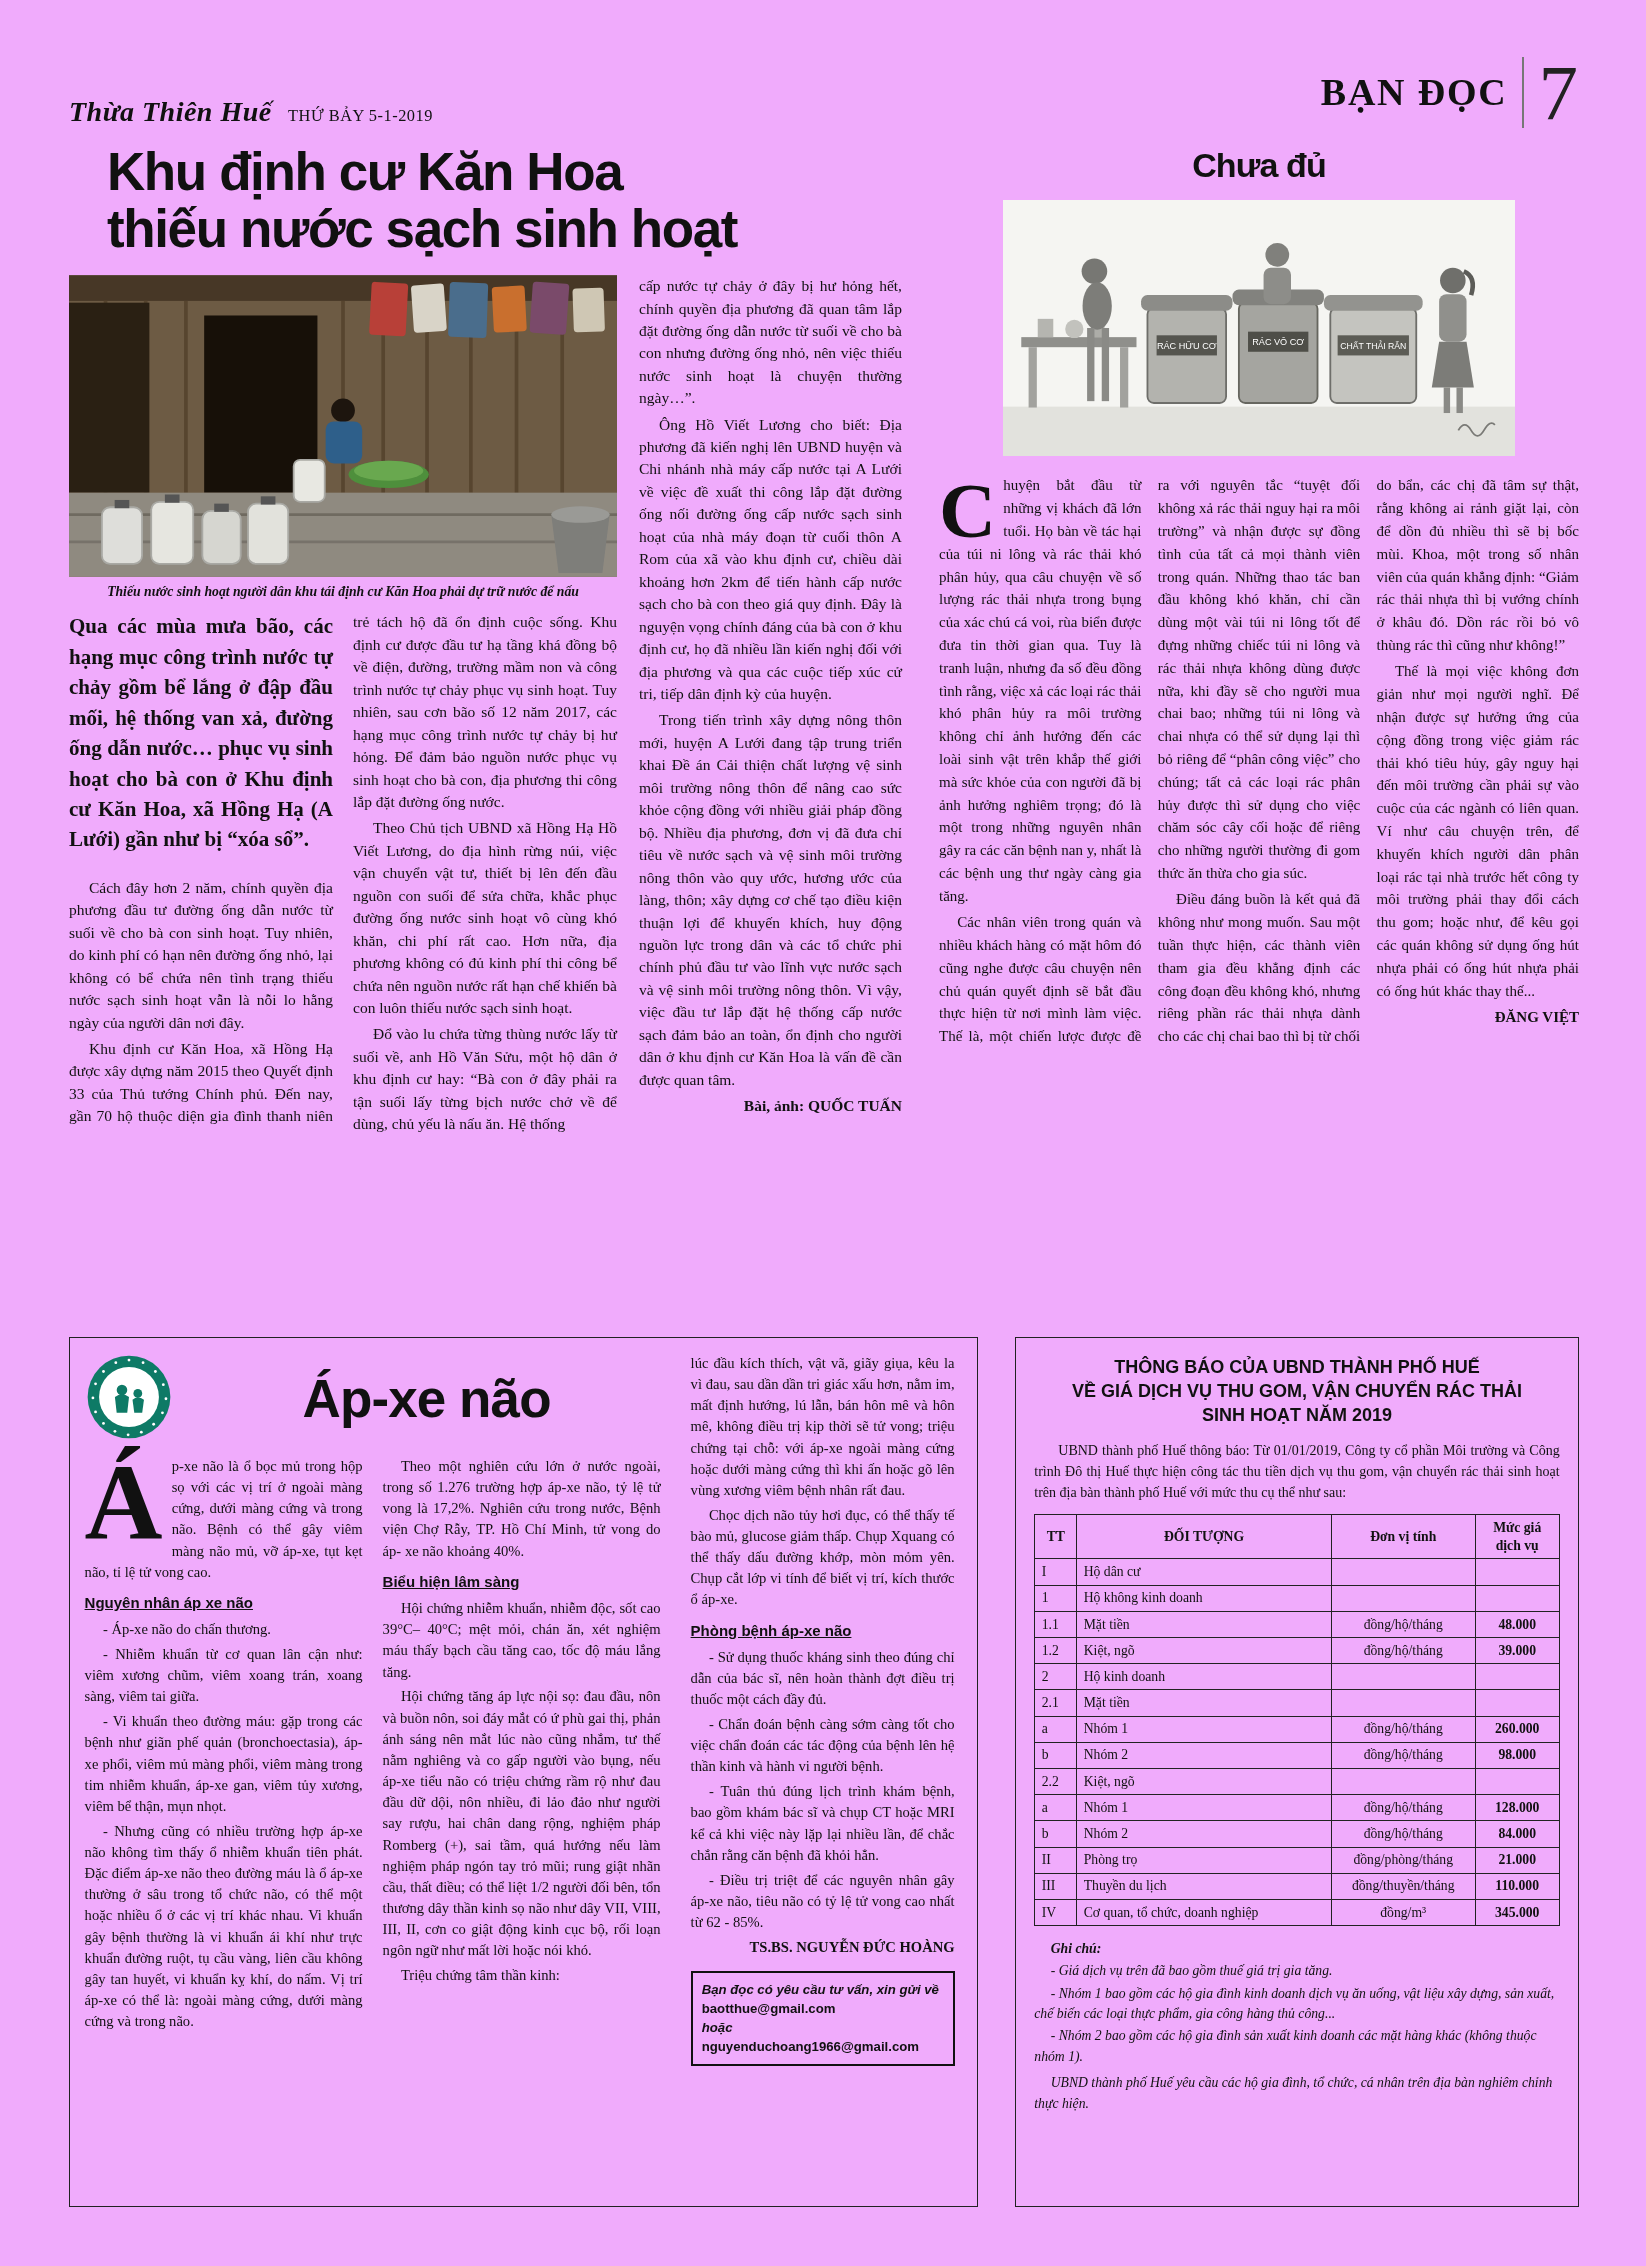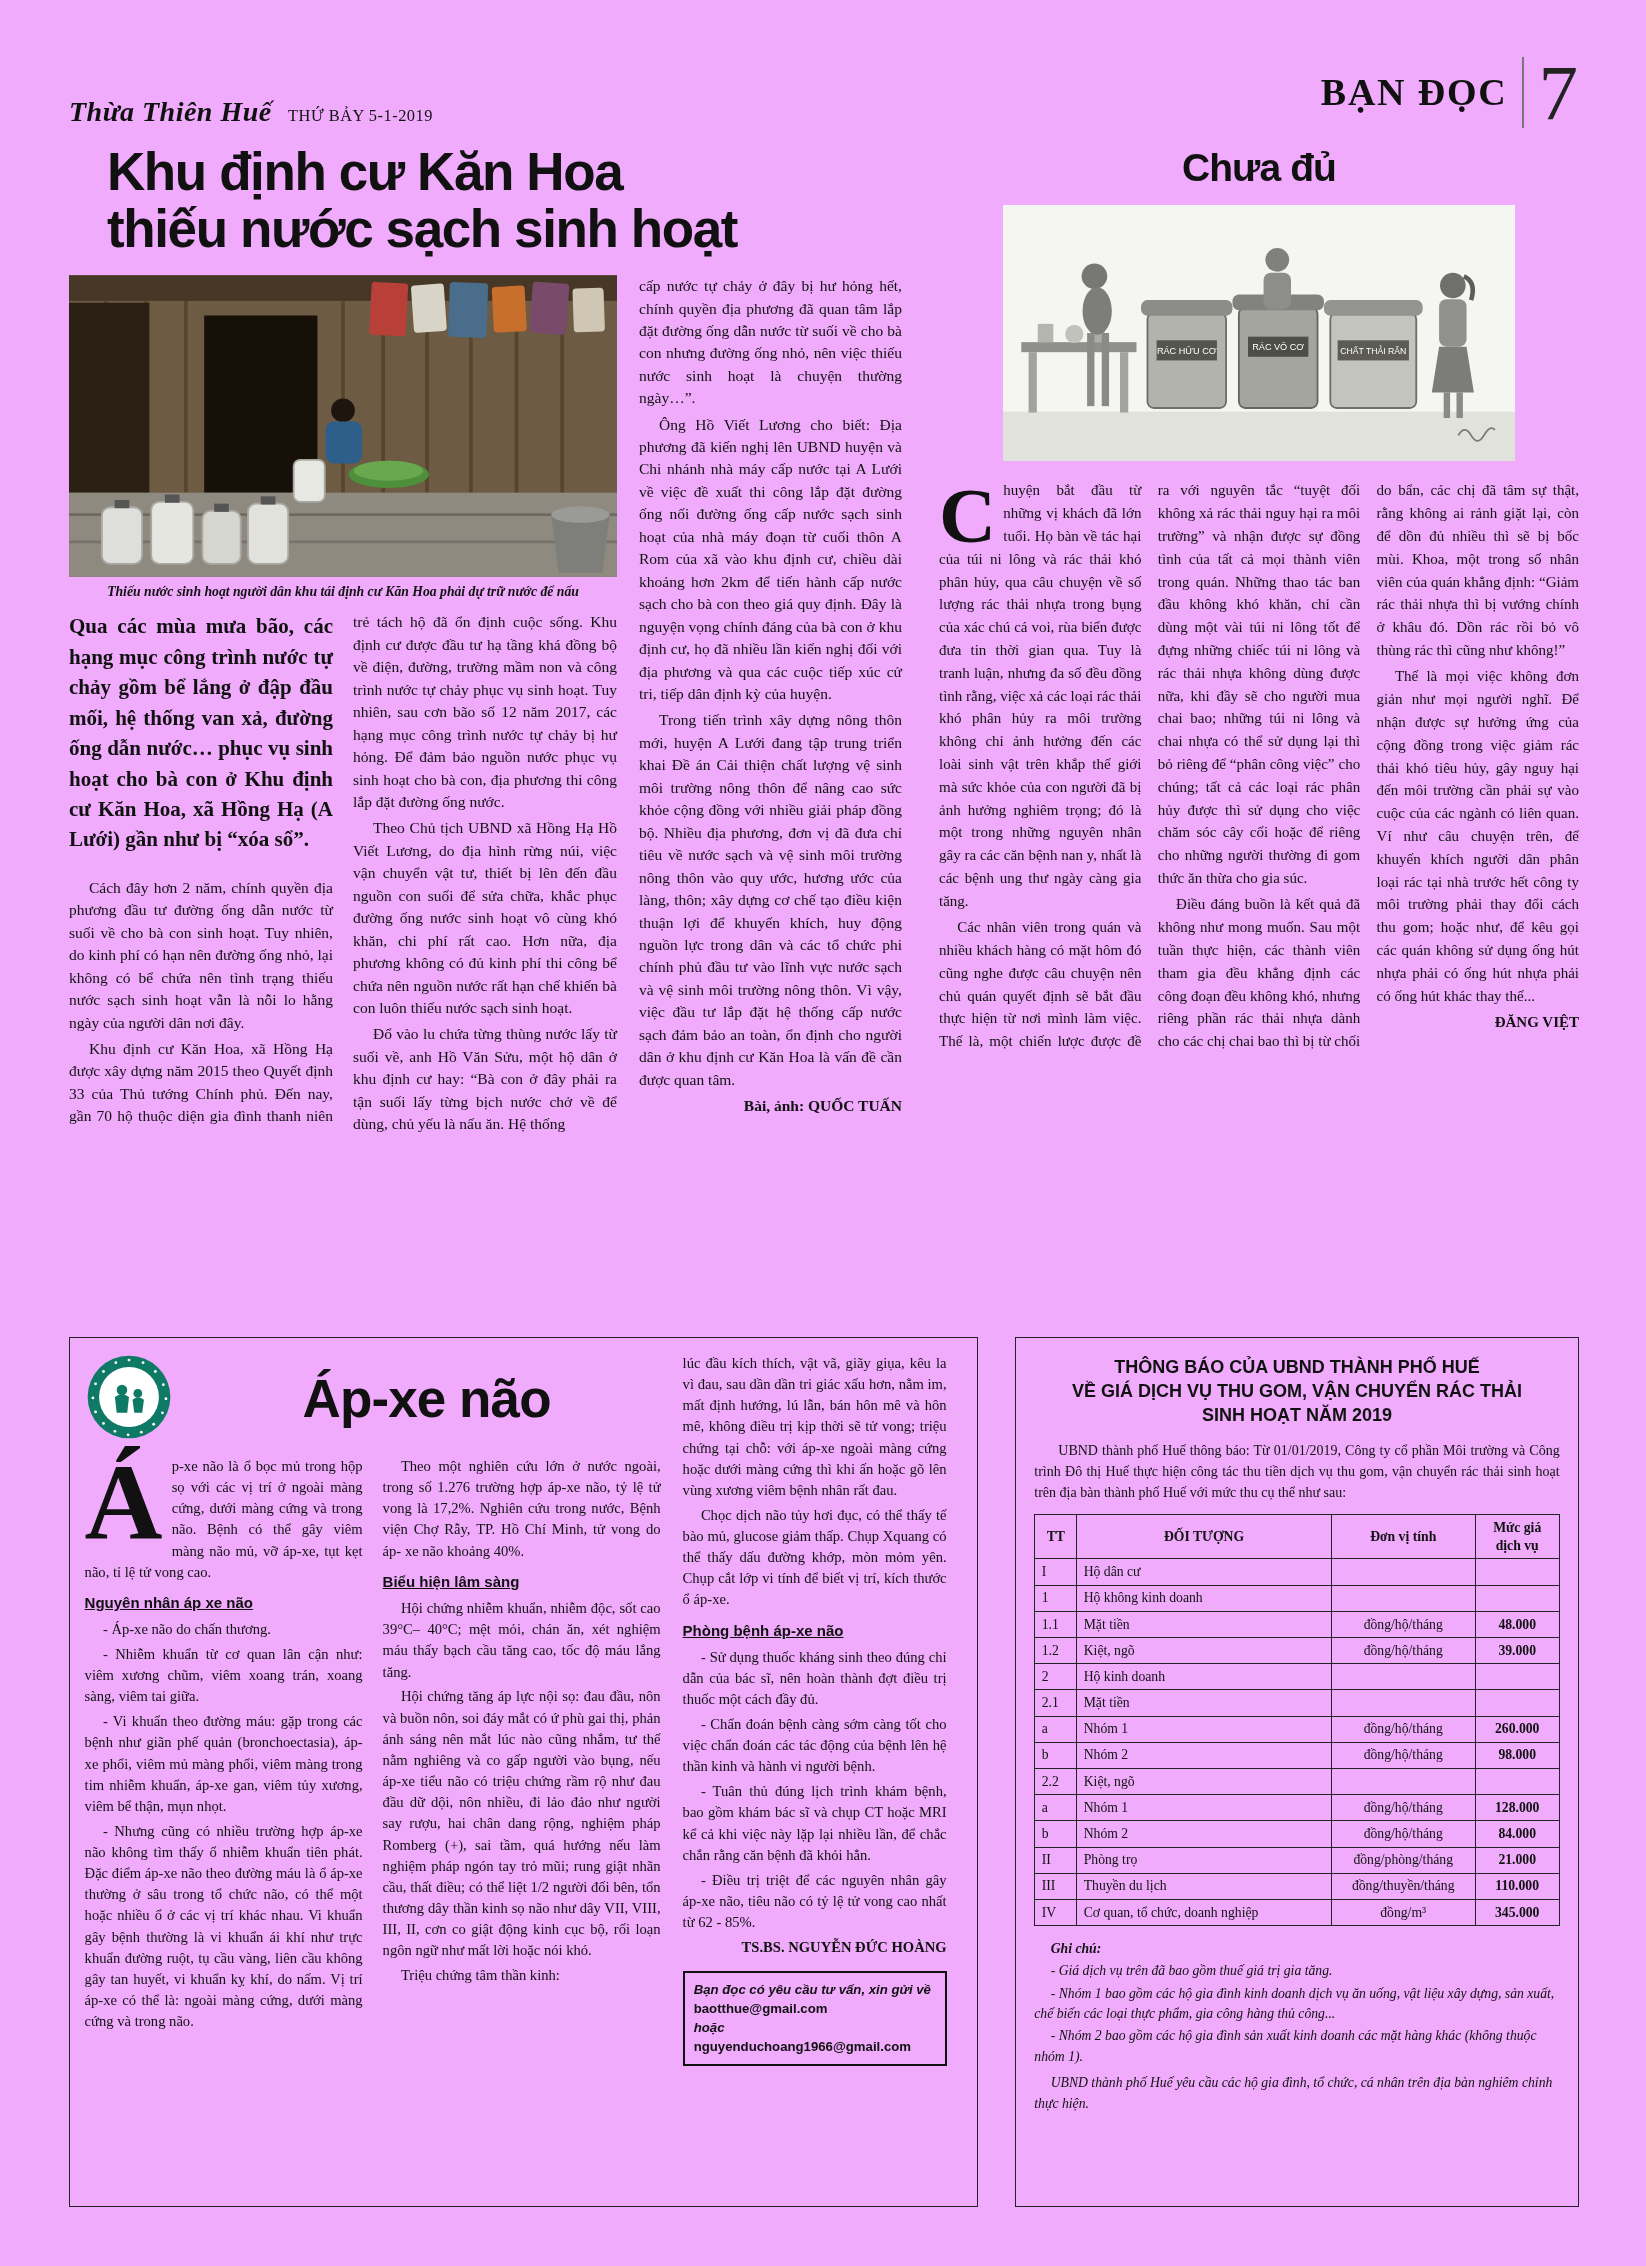--- a/index.html
+++ b/index.html
@@ -32,35 +32,35 @@
   .photo-figure svg { display:block; }
   .photo-caption { font-size:13.7px; font-style:italic; font-weight:bold; text-align:center; margin-top:5.5px; line-height:1.3; }
   .twocol { column-count:2; column-gap:20px; font-size:15.5px; line-height:1.45; text-align:justify; margin-top:9.1px; }
   .twocol p, .art-right p { margin:0 0 3.7px 0; text-indent:20px; }
   p.lead { font-weight:bold; text-indent:0; font-size:21px; margin-bottom:22px; }
   p.cont { text-indent:0; }
   .byline { text-align:right; margin-top:9.1px; text-indent:0 !important; }
   .byline-label { font-weight:bold;text-align:center; }
   .byline-name { font-weight:bold; }
   
-  .opinion-title { font-family:"Liberation Sans", sans-serif; font-weight:bold; font-size:39px; text-align:center; margin:1.8px 0 14.6px 0; letter-spacing:-0.9px; }
+  .opinion-title { font-family:"Liberation Sans", sans-serif; font-weight:bold; font-size:34px; text-align:center; margin:1.8px 0 14.6px 0; letter-spacing:-0.9px; }
   .cartoon-wrap { width:512px; margin:0 auto 14.6px auto; }
   .opinion-cols { column-count:3; column-gap:16.4px; font-size:15px; line-height:1.52; text-align:justify; }
   .opinion-cols p { margin:0 0 3.7px 0; text-indent:18.3px; }
   .opinion-cols p.has-dropcap { text-indent:0; }
   .dropcap-op {
     float:left; font-size:79px; line-height:0.78; font-weight:bold;
     padding:5.5px 7.3px 0 0; font-family:"Liberation Serif", serif;
   }
   .opinion-byline { text-align:right; font-weight:bold; margin-top:11px; text-indent:0 !important; }
   
   .bottom-section { display:grid; grid-template-columns:909px 564px; column-gap:37px; margin-top:31px; }
   .health-box { border:1.4px solid #222; padding:14.6px; min-height:870px; display:flex; gap:22px; }
   .health-left { width:576px; }
-  .health-right { width:264px; font-size:14.6px; line-height:1.45; text-align:justify; }
+  .health-right { width:264px; font-size:14.6px; line-height:1.45; text-align:justify;margin-left:8px; }
   .health-right p { margin:0 0 3.7px 0; text-indent:18.3px; }
   .health-title-row { display:flex; align-items:center; gap:20px; margin-bottom:11px; }
   .health-logo { flex:0 0 auto; }
   .health-title { font-family:"Liberation Sans", sans-serif; font-weight:bold; font-size:53px; margin:0 auto; letter-spacing:-0.9px; }
   .health-cols { column-count:2; column-gap:20px; font-size:14.6px; line-height:1.45; text-align:justify; }
   .health-cols p { margin:0 0 3.7px 0; text-indent:18.3px; }
   .health-cols p.has-dropcap { text-indent:0; }
   .dropcap-health {
     float:left; font-size:108px; line-height:0.74; font-weight:bold;
     padding:7.3px 9.1px 0 0; font-family:"Liberation Serif", serif;

